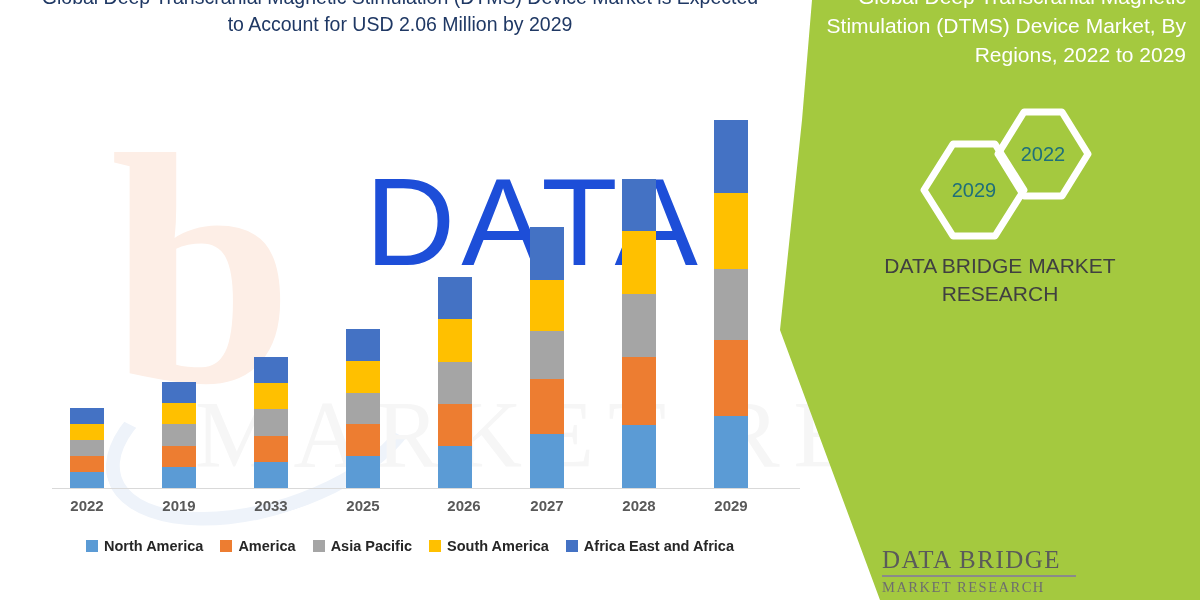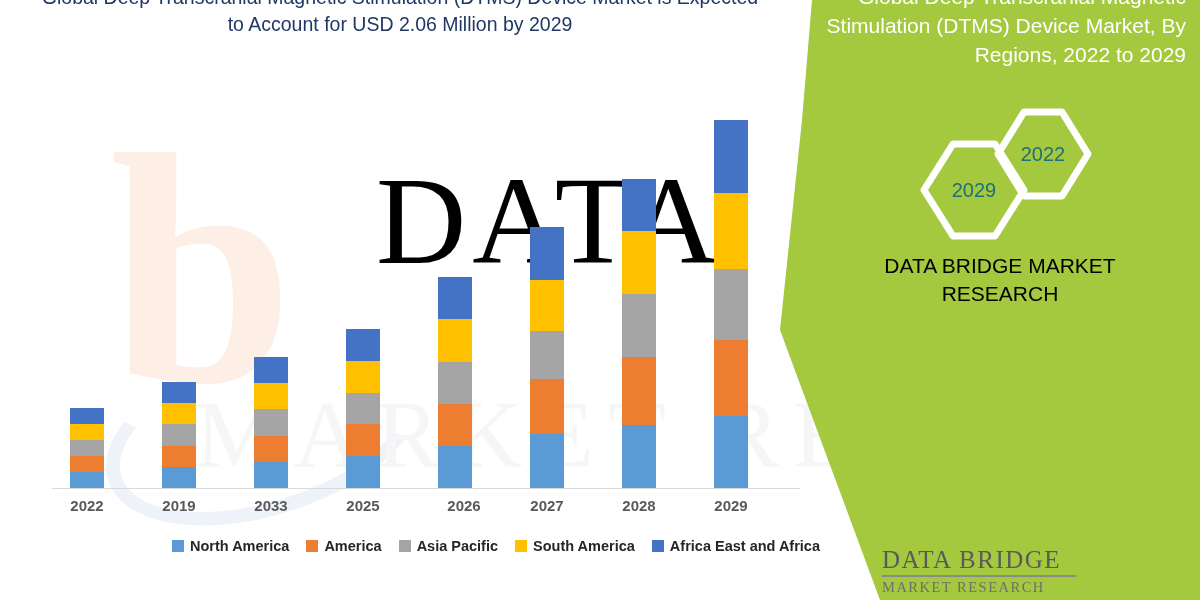--- a/index.html
+++ b/index.html
@@ -19,23 +19,23 @@
     font-size:330px; line-height:300px; font-weight:700;
     color:#fdeee6; font-family:"Liberation Serif", serif;
   }
   #wm-swoosh {
     position:absolute; left:100px; top:345px;
     width:330px; height:170px; border:14px solid #eef3fa;
     border-radius:50%; border-top-color:transparent; border-right-color:transparent;
     transform:rotate(-18deg);
   }
   #wm-data {
-    position:absolute; left:376px; top:150px;
+    position:absolute; left:365px; top:150px;
     font-size:125px; letter-spacing:6px; font-weight:400;
-    color:#000000; font-family:Liberation Serif, serif;
+    color:#1d4ed8; font-family:Liberation Sans, sans-serif;
     white-space:nowrap;
   }
   #wm-market {
     position:absolute; left:195px; top:380px;
     font-size:95px; letter-spacing:14px; font-weight:400;
     color:#f6f6f6; font-family:"Liberation Serif", serif;
     white-space:nowrap;
   }
 
   
@@ -64,21 +64,21 @@
   #x-labels {
     position:absolute; left:60px; top:497px; width:740px; height:26px;
   }
   .x-tick {
     position:absolute; width:60px; text-align:center;
     font-size:15px; font-weight:700; color:#595959;
   }
 
   #legend {
     position:absolute; left:0px; top:538px; width:820px;
-    display:flex; justify-content:flex-end; align-items:center; gap:17px;
+    display:flex; justify-content:center; align-items:center; gap:17px;
   }
   .legend-item { display:flex; align-items:center; gap:6px; }
   .legend-swatch { width:12px; height:12px; flex:none; }
   .legend-label { font-size:14.5px; font-weight:700; color:#262626; white-space:nowrap; }
 
   
   #green-panel {
     position:absolute; right:0; top:0; width:420px; height:600px; z-index:3;
     background:#a4c93f;
     clip-path:polygon(32px 0, 420px 0, 420px 600px, 100px 600px, 0 330px, 22px 120px);
@@ -93,21 +93,21 @@
     display:flex; align-items:center; justify-content:center;
     color:#1f6f7a; font-size:20px; font-weight:400;
   }
   .hex-svg { position:absolute; inset:0; }
   .hex-label { position:relative; z-index:2; }
   #hex-2022 { right:108px; top:108px; width:98px; height:92px; }
   #hex-2029 { right:172px; top:140px; width:108px; height:100px; }
 
   #brand-text {
     position:absolute; right:30px; top:252px; width:340px;
-    text-align:center; color:#000000; font-size:21px; line-height:28px;
+    text-align:center; color:#404040; font-size:21px; line-height:28px;
   }
 
   #logo {
     position:absolute; right:92px; bottom:-8px; width:310px; height:76px;
   }
   #logo-mark { position:absolute; left:0; top:6px; width:78px; height:70px; }
   #logo-words { position:absolute; left:84px; top:14px; }
   #logo-name { font-size:25px; letter-spacing:1.5px; color:#5a5a5a; font-family:"Liberation Serif", serif; }
   #logo-rule { width:194px; height:1.5px; background:#8a8a8a; margin-top:1px; }
   #logo-sub { font-size:14.5px; letter-spacing:1.5px; color:#6e6e6e; font-family:"Liberation Serif", serif; margin-top:2px; }

